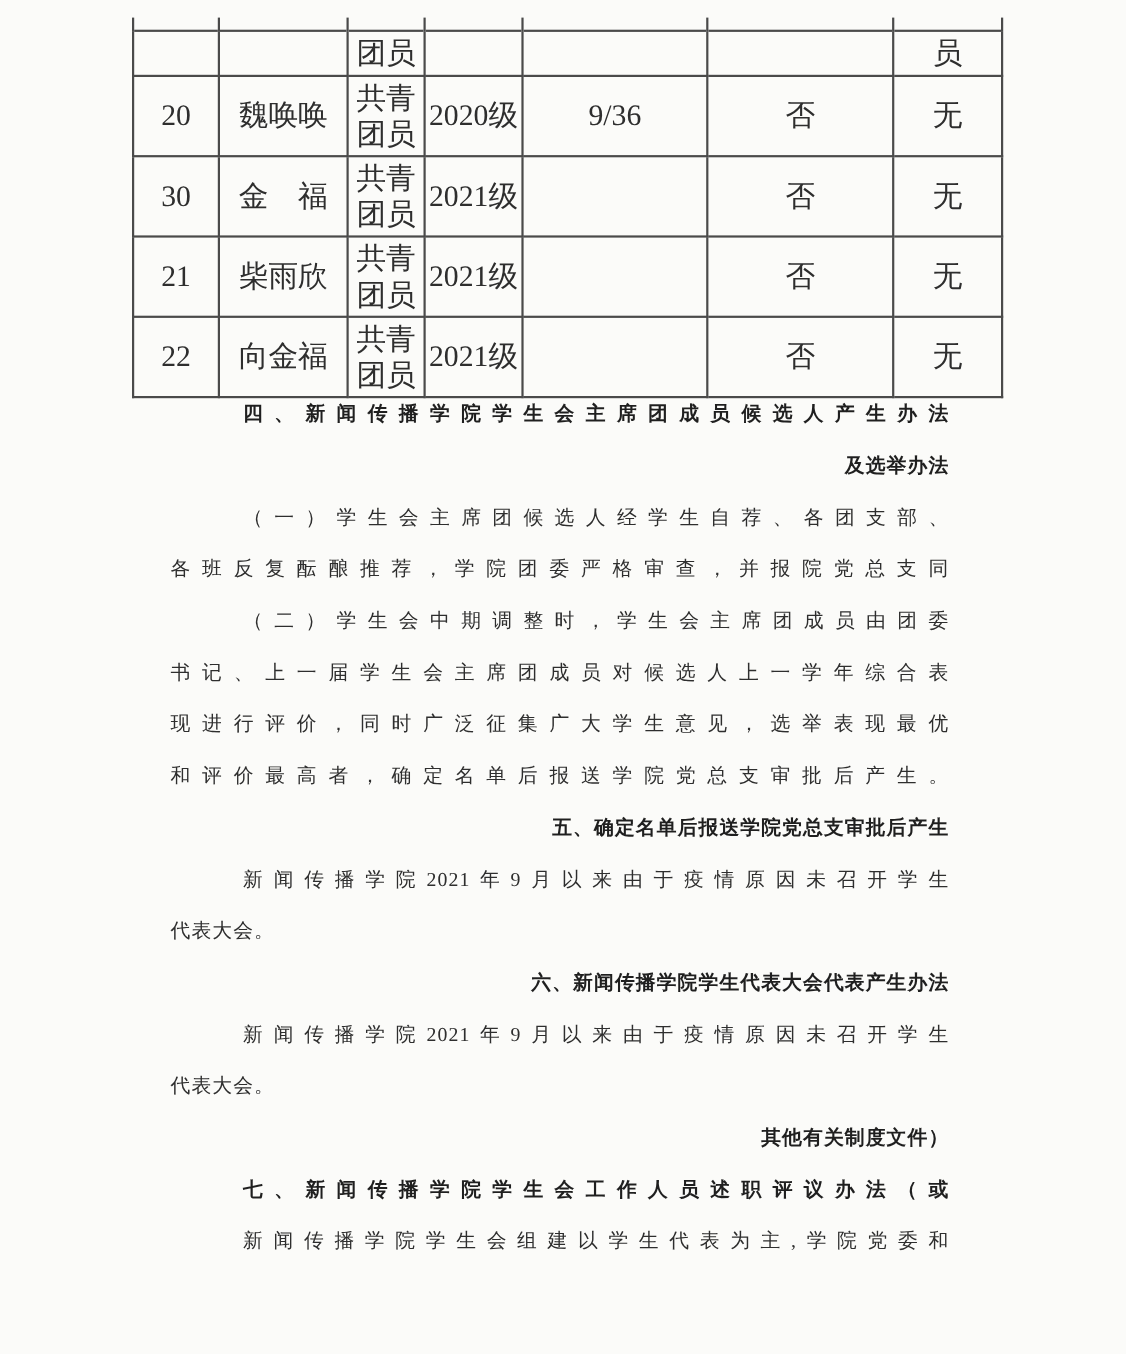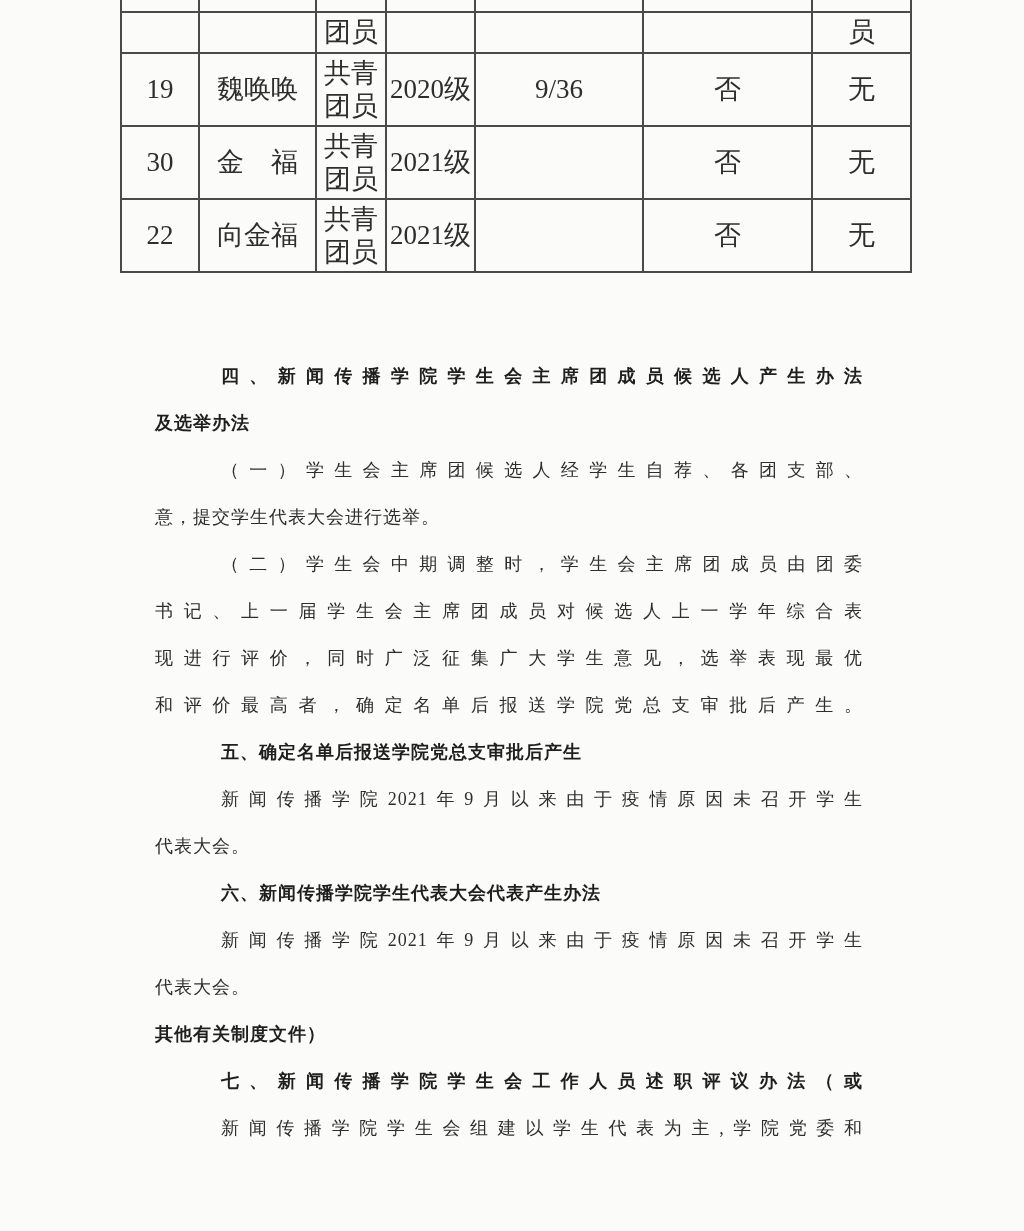--- a/index.html
+++ b/index.html
@@ -17,21 +17,21 @@
     background: var(--paper);
     overflow: hidden;
     font-family: "Liberation Serif", serif;
     color: var(--ink);
   }
 
   
   .member-table {
     position: absolute;
     left: 120px;
-    top: 0;
+    top: 16px;
     border-collapse: collapse;
     table-layout: fixed;
     width: 790px;
   }
   .member-table td {
     border: 2px solid var(--line);
     text-align: center;
     vertical-align: middle;
     font-size: 27px;
     line-height: 33px;
@@ -63,20 +63,21 @@
   .line.justify {
     white-space: normal;
     text-align: justify;
     text-align-last: justify;
   }
   .line.indent { padding-left: 66px; }
   .line.heading {
     font-family: "Liberation Sans", sans-serif;
     font-weight: 700;
     color: var(--heading-ink);
+    text-align: right;
   }
   .line.body { font-family: Liberation Serif, serif; }
 </style>
 </head>
 <body>
 
 <div class="page">
 
   <table class="member-table">
     <colgroup>
@@ -101,31 +102,40 @@
     <tr class="r-partial">
       <td></td>
       <td></td>
       <td>团员</td>
       <td></td>
       <td></td>
       <td></td>
       <td>员</td>
     </tr>
     <tr class="r-data">
-      <td>19</td>
+      <td>20</td>
       <td>魏唤唤</td>
       <td>共青团员</td>
       <td>2020级</td>
       <td>9/36</td>
       <td>否</td>
       <td>无</td>
     </tr>
     <tr class="r-data">
       <td>30</td>
       <td>金　福</td>
+      <td>共青团员</td>
+      <td>2021级</td>
+      <td></td>
+      <td>否</td>
+      <td>无</td>
+    </tr>
+    <tr class="r-data">
+      <td>21</td>
+      <td>柴雨欣</td>
       <td>共青团员</td>
       <td>2021级</td>
       <td></td>
       <td>否</td>
       <td>无</td>
     </tr>
     <tr class="r-data">
       <td>22</td>
       <td>向金福</td>
       <td>共青团员</td>
@@ -134,21 +144,21 @@
       <td>否</td>
       <td>无</td>
     </tr>
   </tbody>
     </table>
 
   <div class="text-block">
     <div class="line heading indent justify">四、新闻传播学院学生会主席团成员候选人产生办法</div>
     <div class="line heading">及选举办法</div>
     <div class="line body indent justify">（一）学生会主席团候选人经学生自荐、各团支部、</div>
-    <div class="line body">意，提交学生代表大会进行选举。</div>
+    <div class="line body justify">各班反复酝酿推荐，学院团委严格审查，并报院党总支同</div>
     <div class="line body indent justify">（二）学生会中期调整时，学生会主席团成员由团委</div>
     <div class="line body justify">书记、上一届学生会主席团成员对候选人上一学年综合表</div>
     <div class="line body justify">现进行评价，同时广泛征集广大学生意见，选举表现最优</div>
     <div class="line body justify">和评价最高者，确定名单后报送学院党总支审批后产生。</div>
     <div class="line heading indent">五、确定名单后报送学院党总支审批后产生</div>
     <div class="line body indent justify">新闻传播学院2021年9月以来由于疫情原因未召开学生</div>
     <div class="line body">代表大会。</div>
     <div class="line heading indent">六、新闻传播学院学生代表大会代表产生办法</div>
     <div class="line body indent justify">新闻传播学院2021年9月以来由于疫情原因未召开学生</div>
     <div class="line body">代表大会。</div>

